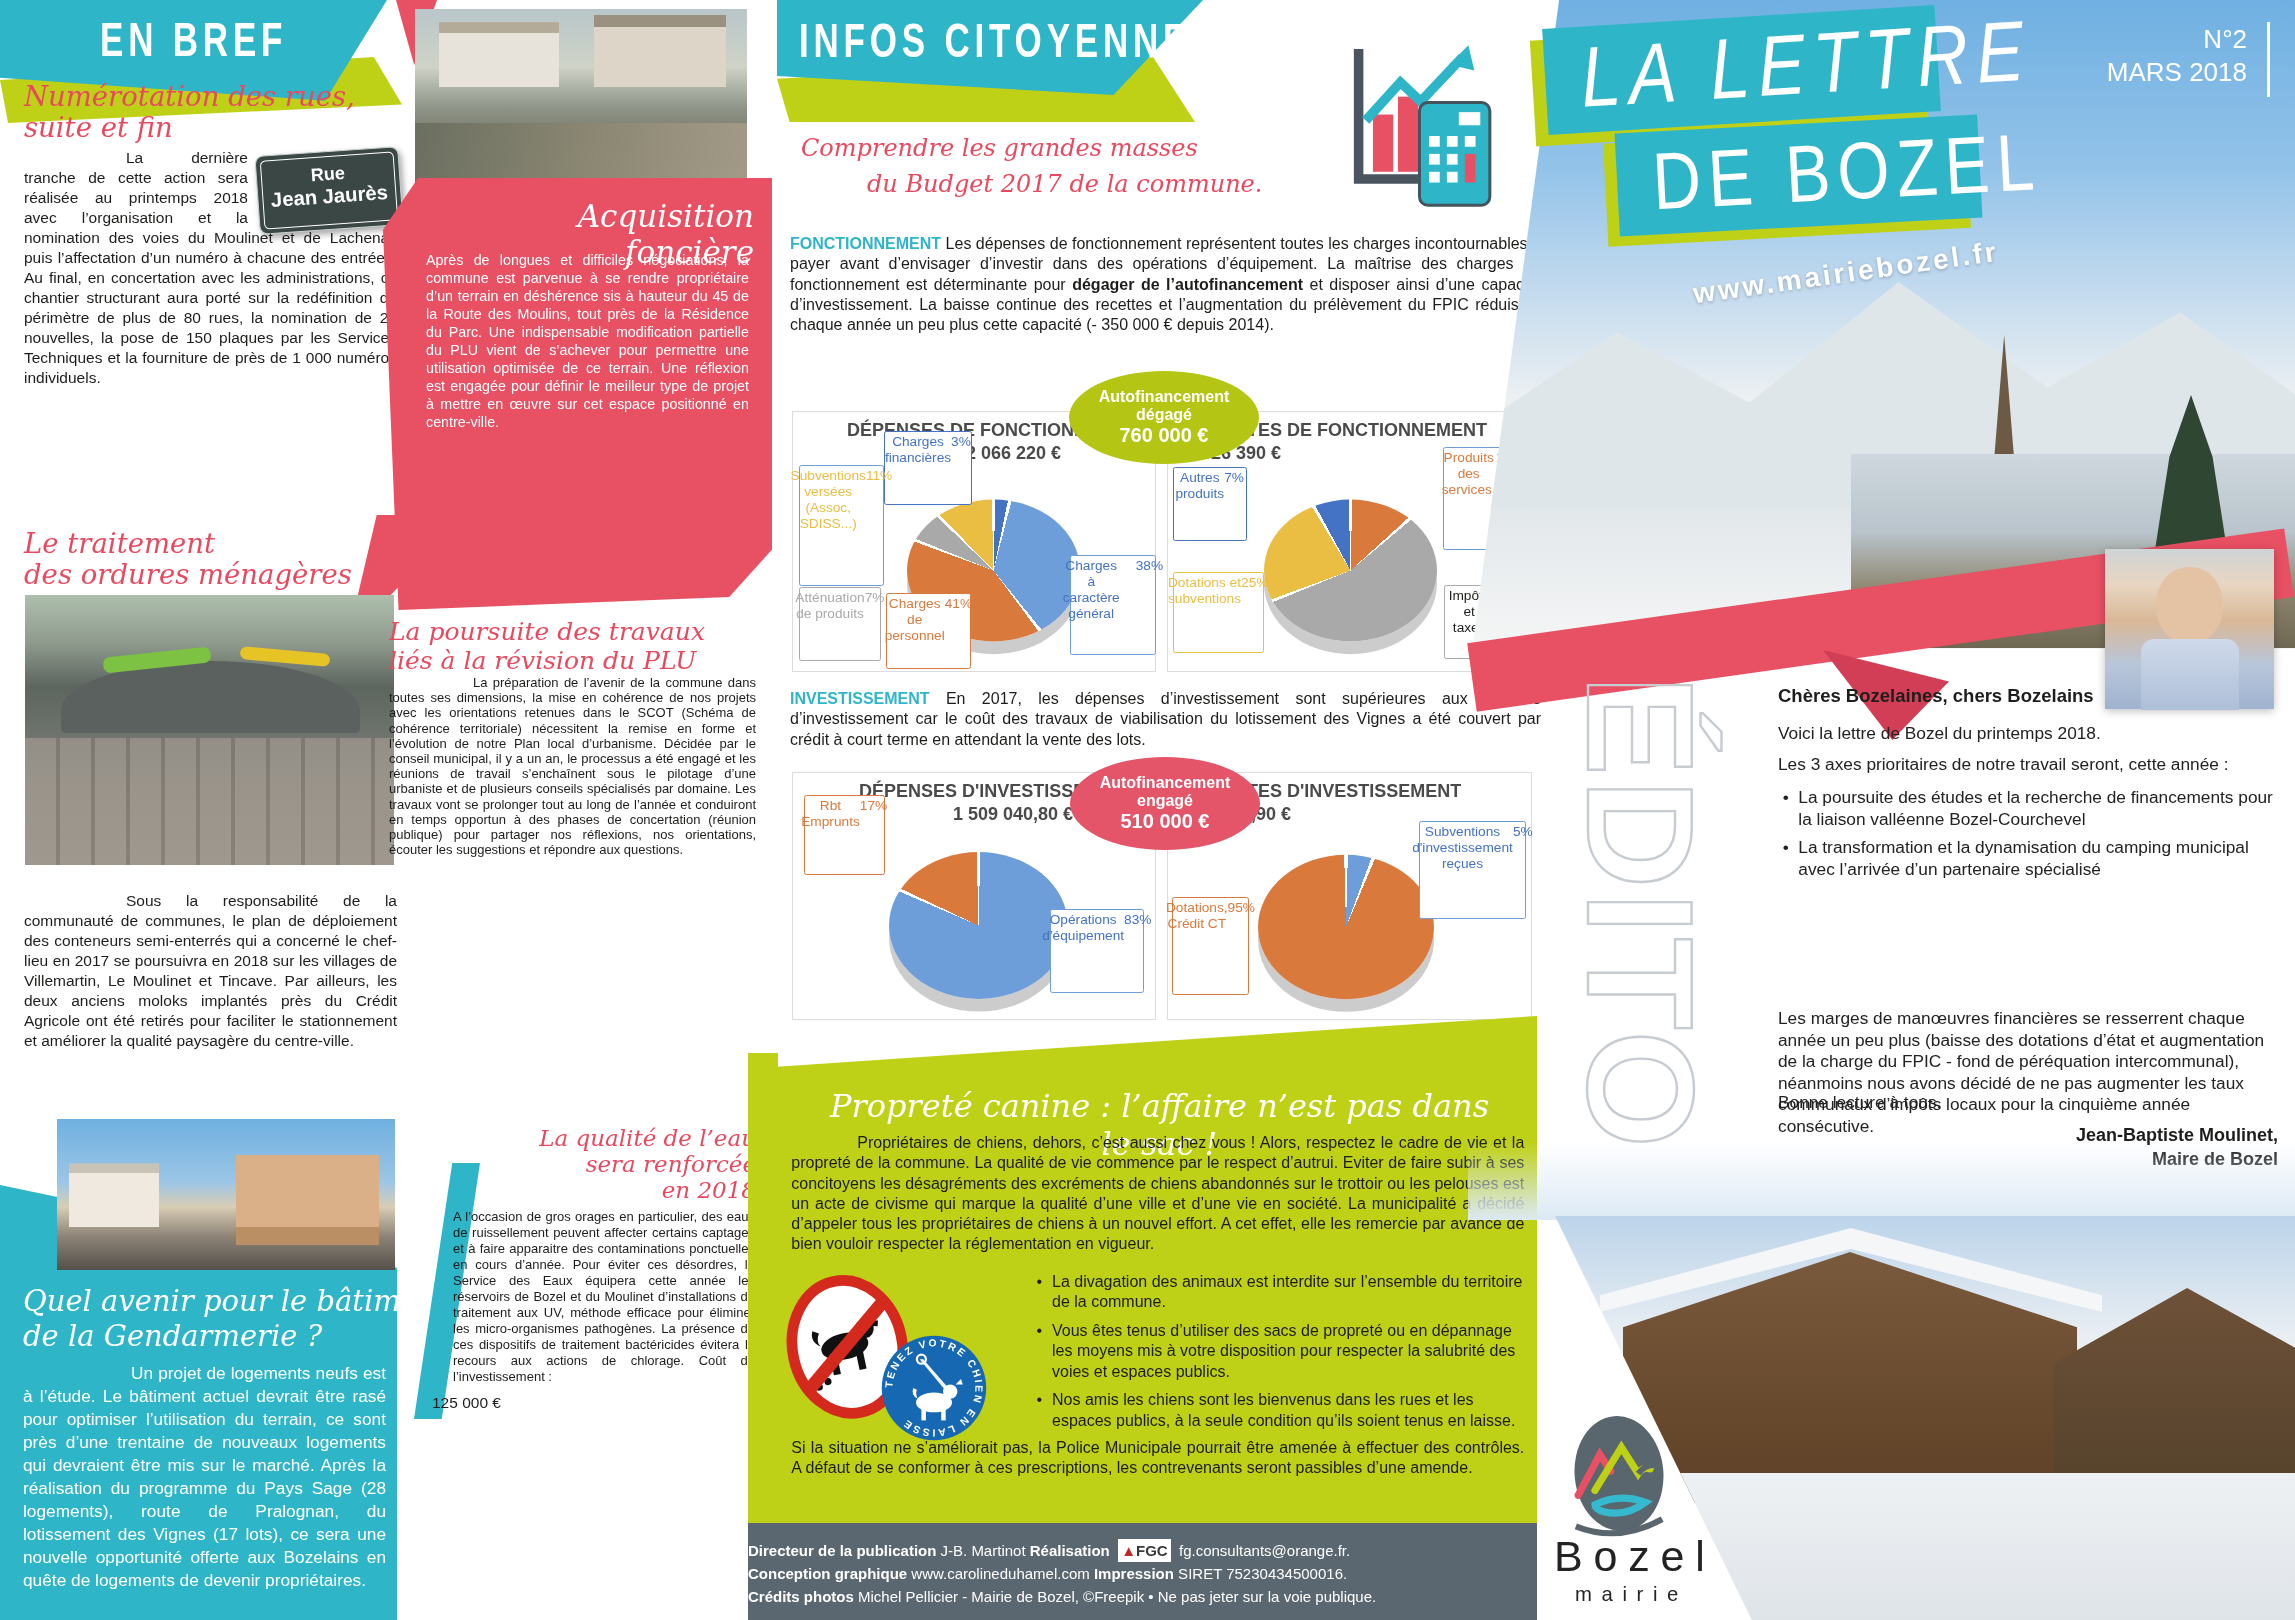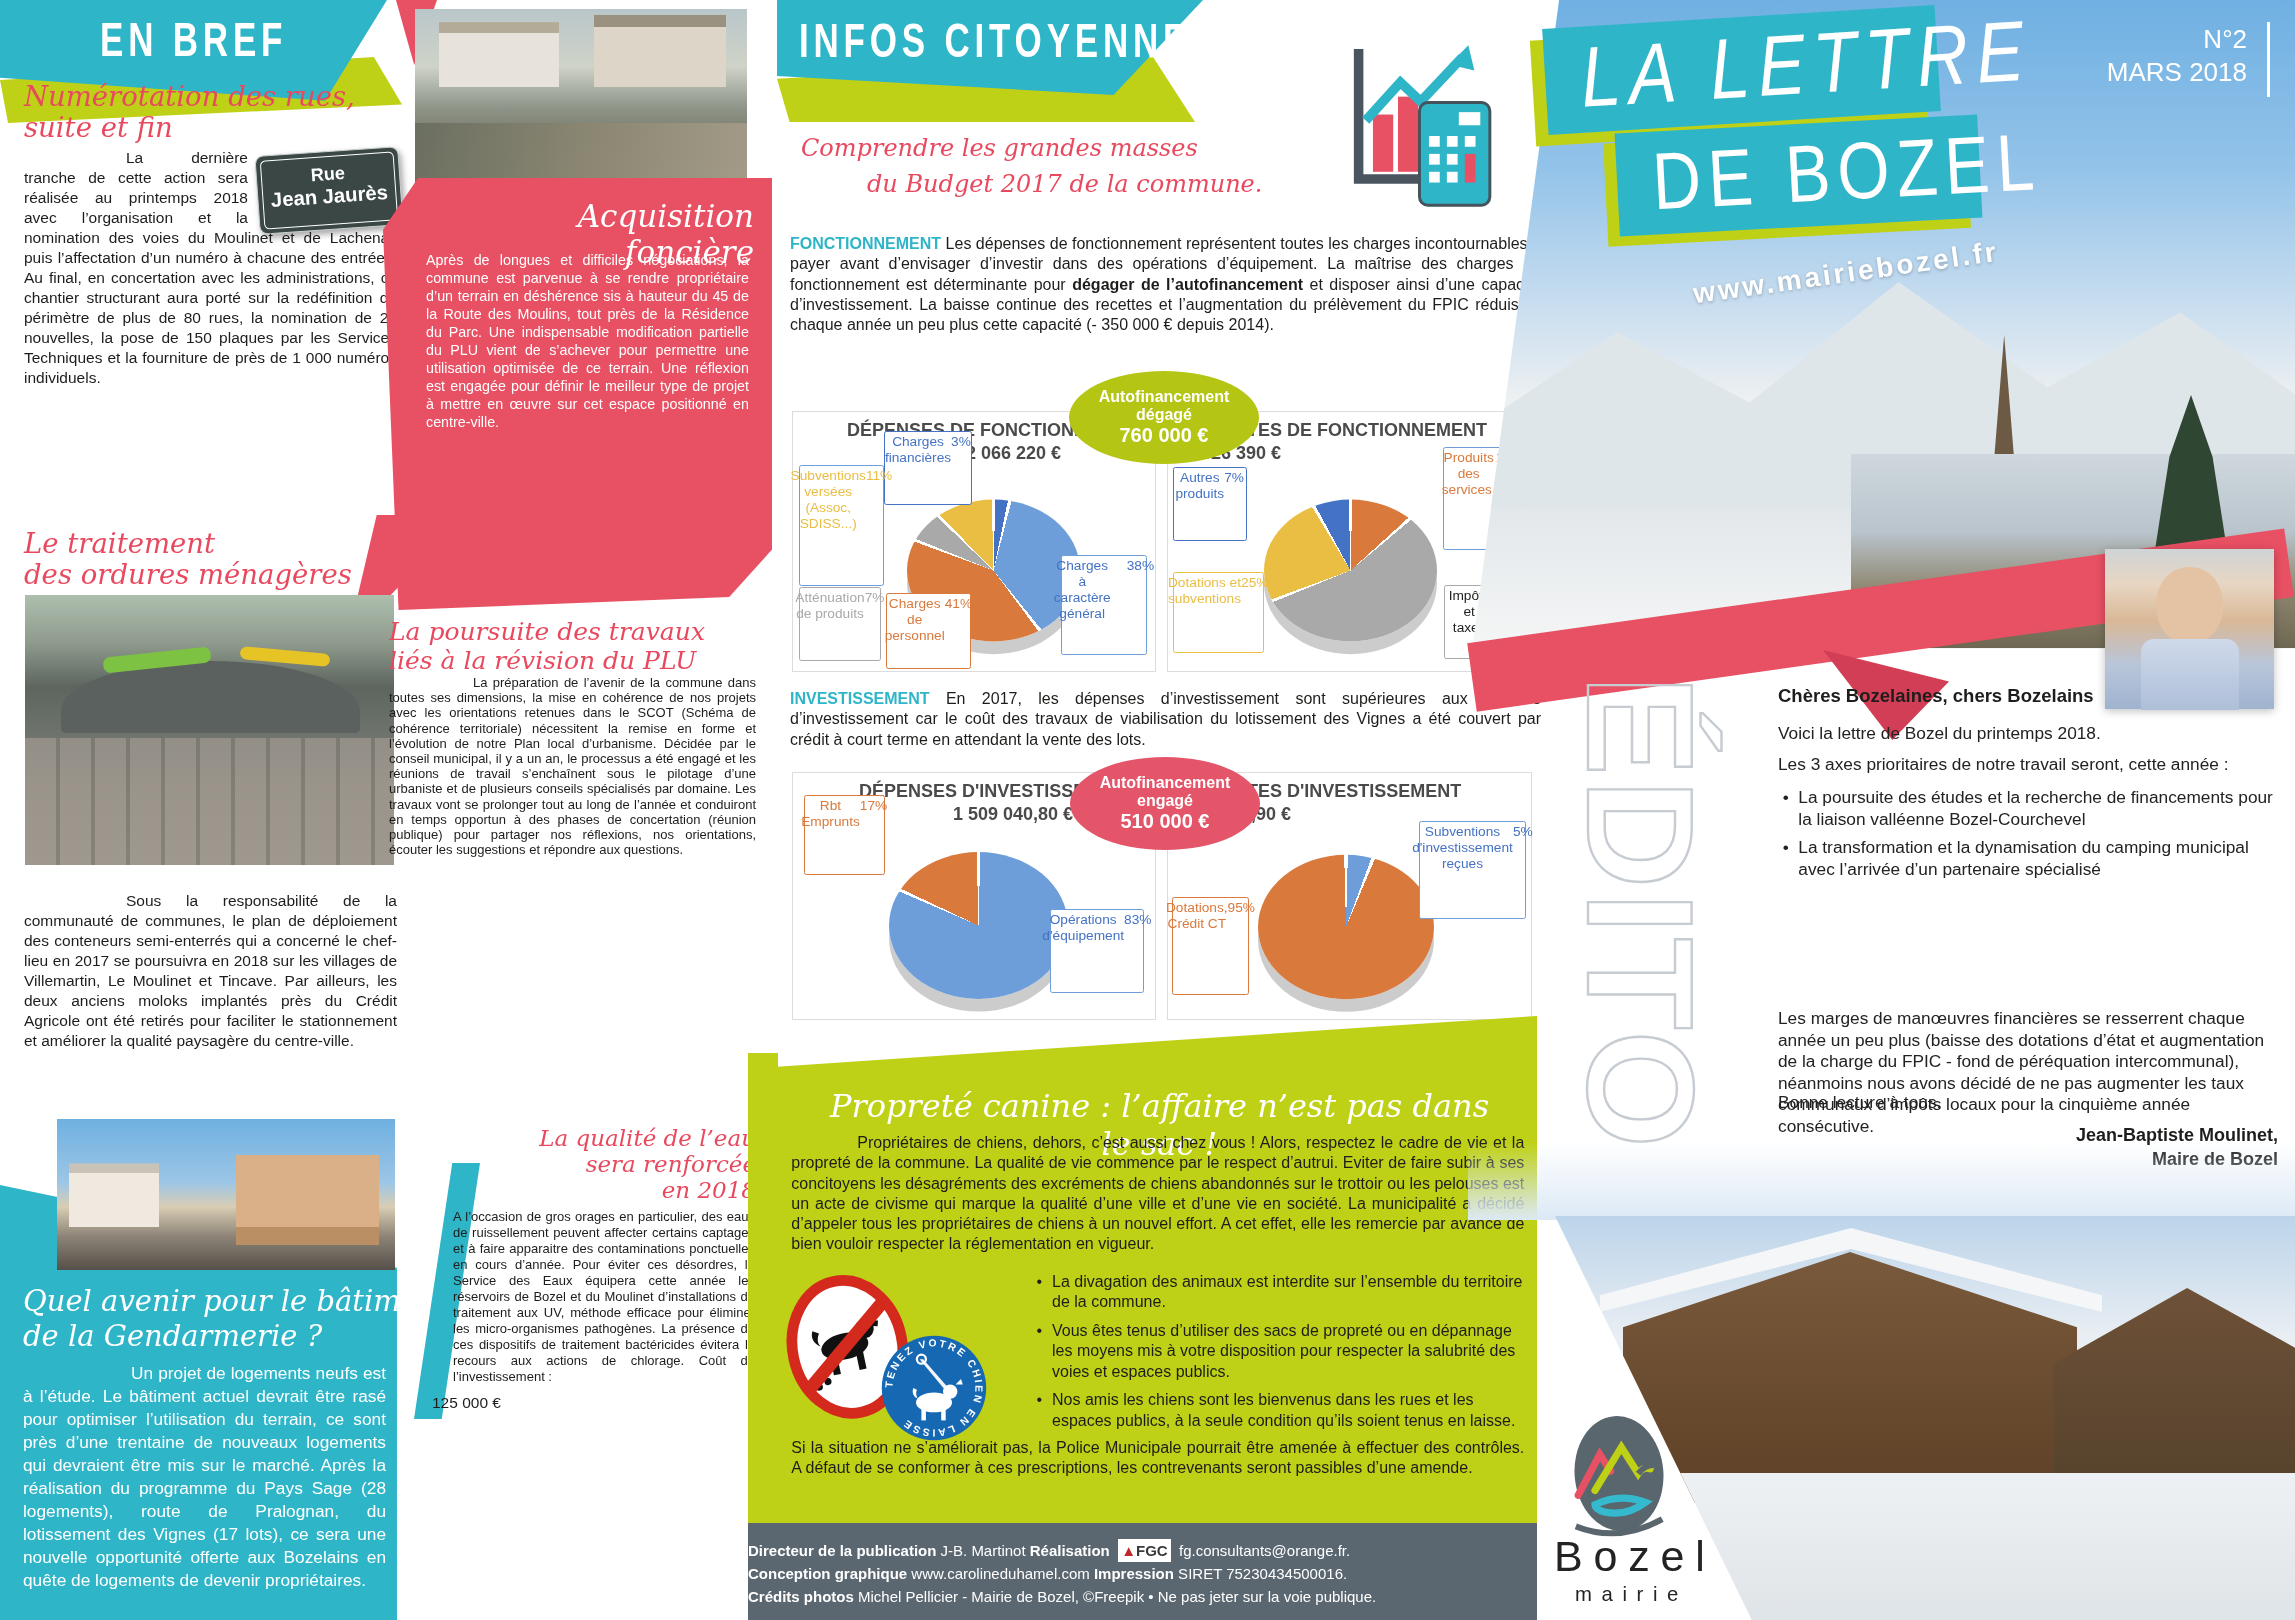--- a/index.html
+++ b/index.html
@@ -179,21 +179,21 @@
         <div>11%</div>
       </div>
     <div class="lbl" style="left:6px;top:175px;width:75px;height:67px;border-color:#a9a9a9;color:#a9a9a9;">
       <div>Atténuation de produits</div>
         <div>7%</div>
       </div>
     <div class="lbl" style="left:93px;top:181px;width:78px;height:69px;border-color:#d9793c;color:#d9793c;">
       <div>Charges de personnel</div>
         <div>41%</div>
       </div>
-    <div class="lbl" style="left:268px;top:143px;width:79px;height:93px;border-color:#6d9eda;color:#4472c4;gap:16px;">
+    <div class="lbl" style="left:277px;top:143px;width:79px;height:93px;border-color:#6d9eda;color:#4472c4;gap:16px;">
       <div>Charges à caractère général</div>
         <div>38%</div>
       </div>
   </div>
 
   <div class="chart-box" style="left:1167px;top:411px;width:363px;height:259px;">
     <div class="chart-title" style="left:18px;top:8.4px;">RECETTES DE FONCTIONNEMENT</div>
     <div class="chart-total" style="left:18px;top:31px;">2 826 390 €</div>
     <div class="pie-wrap" style="left:96px;top:72px;width:173px;height:173px;">
         <div class="pie" style="background: conic-gradient(rgb(255, 255, 255) 0deg, rgb(255, 255, 255) 1.2deg, rgb(217, 121, 60) 1.2deg, rgb(217, 121, 60) 42deg, rgb(255, 255, 255) 42deg, rgb(255, 255, 255) 43.2deg, rgb(255, 255, 255) 43.2deg, rgb(255, 255, 255) 44.4deg, rgb(169, 169, 169) 44.4deg, rgb(169, 169, 169) 243.6deg, rgb(255, 255, 255) 243.6deg, rgb(255, 255, 255) 244.8deg, rgb(255, 255, 255) 244.8deg, rgb(255, 255, 255) 246deg, rgb(234, 189, 67) 246deg, rgb(234, 189, 67) 333.6deg, rgb(255, 255, 255) 333.6deg, rgb(255, 255, 255) 334.8deg, rgb(255, 255, 255) 334.8deg, rgb(255, 255, 255) 336deg, rgb(68, 114, 196) 336deg, rgb(68, 114, 196) 358.8deg, rgb(255, 255, 255) 358.8deg, rgb(255, 255, 255) 360deg);"></div>

